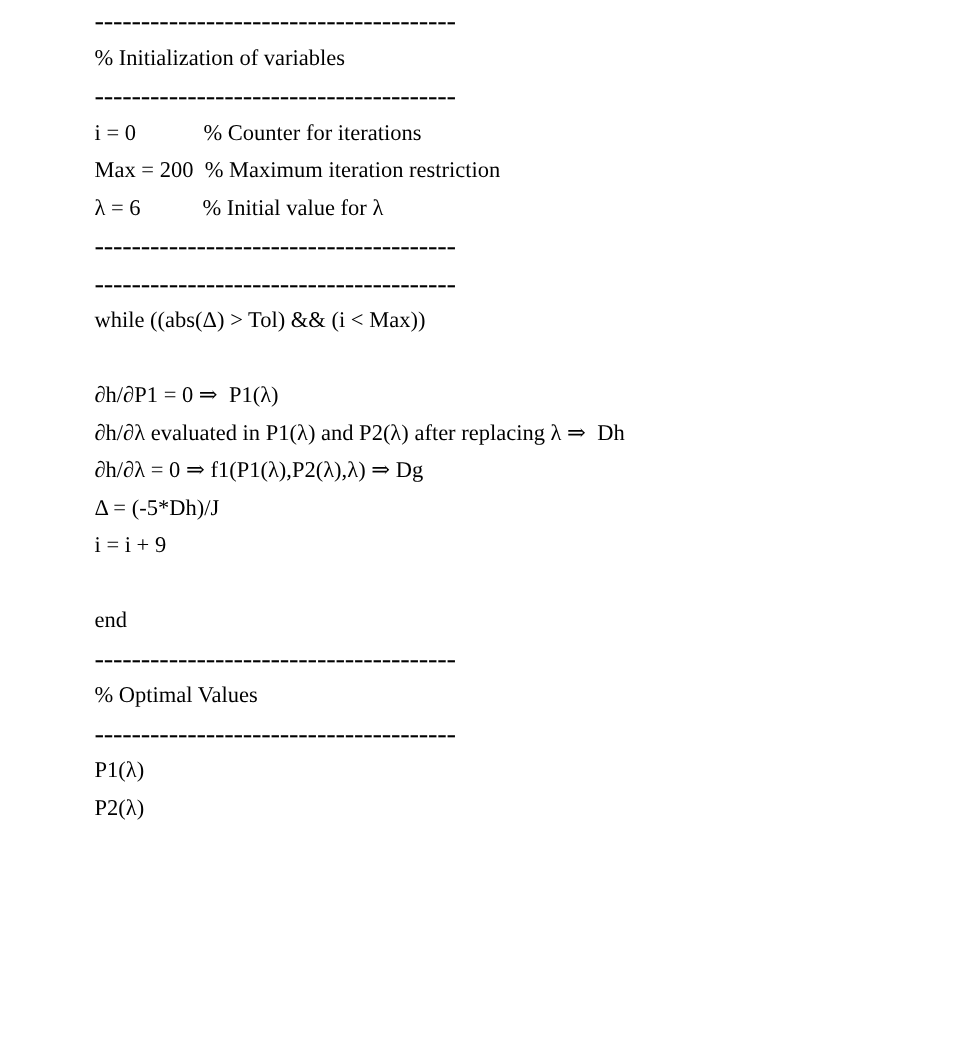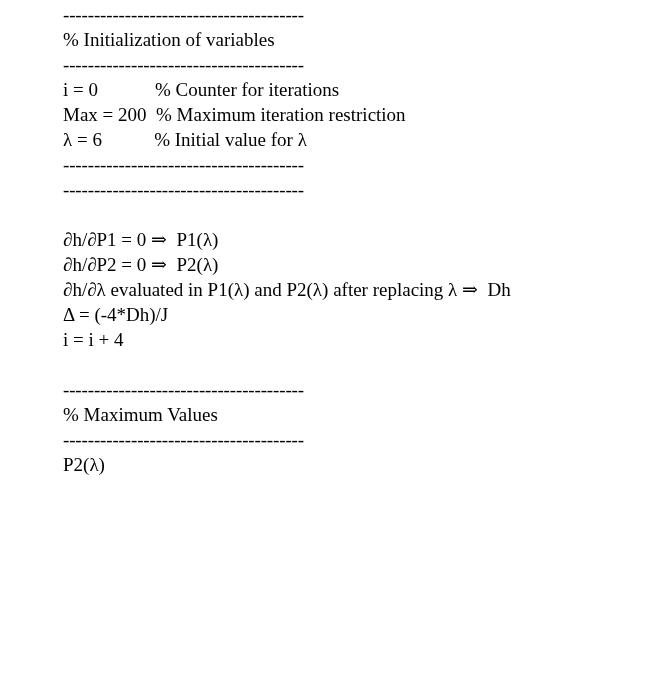--- a/index.html
+++ b/index.html
@@ -14,21 +14,21 @@
     font-family: "Liberation Serif", "DejaVu Serif", serif;
   }
   #pseudocode-listing {
     position: absolute;
     left: 63px;
     top: 2px;
     width: 587px;
   }
   .code-line {
     font-family: "Liberation Serif", "DejaVu Serif", serif;
-    font-size: 19px;
+    font-size: 15px;
     line-height: 25px;
     color: #000000;
     white-space: pre;
     letter-spacing: 0px;
     height: 25px;
   }
   .code-line.separator {
     font-size: 19px;
     letter-spacing: -0.15px;
     line-height: 25px;
@@ -42,24 +42,27 @@
 
 <div id="pseudocode-listing">
     <div class="code-line separator">---------------------------------------</div>
     <div class="code-line">% Initialization of variables</div>
     <div class="code-line separator">---------------------------------------</div>
     <div class="code-line">i = 0            % Counter for iterations</div>
     <div class="code-line">Max = 200  % Maximum iteration restriction</div>
     <div class="code-line">λ = 6           % Initial value for λ</div>
     <div class="code-line separator">---------------------------------------</div>
     <div class="code-line separator">---------------------------------------</div>
+    <div class="code-line">while ((abs(Δ) &gt; Tol) &amp;&amp; (i &lt; Max))</div>
     <div class="code-line blank"></div>
     <div class="code-line">∂h/∂P1 = 0 ⇒  P1(λ)</div>
-    <div class="code-line">∂h/∂P2 = 0 ⇒  P2(λ)</div>
     <div class="code-line">∂h/∂λ evaluated in P1(λ) and P2(λ) after replacing λ ⇒  Dh</div>
-    <div class="code-line">Δ = (-4*Dh)/J</div>
-    <div class="code-line">i = i + 4</div>
+    <div class="code-line">∂h/∂λ = 0 ⇒ f1(P1(λ),P2(λ),λ) ⇒ Dg</div>
+    <div class="code-line">Δ = (-5*Dh)/J</div>
+    <div class="code-line">i = i + 9</div>
     <div class="code-line blank"></div>
+    <div class="code-line">end</div>
     <div class="code-line separator">---------------------------------------</div>
-    <div class="code-line">% Maximum Values</div>
+    <div class="code-line">% Optimal Values</div>
     <div class="code-line separator">---------------------------------------</div>
+    <div class="code-line">P1(λ)</div>
     <div class="code-line">P2(λ)</div>
   </div>
 
 </body></html>

